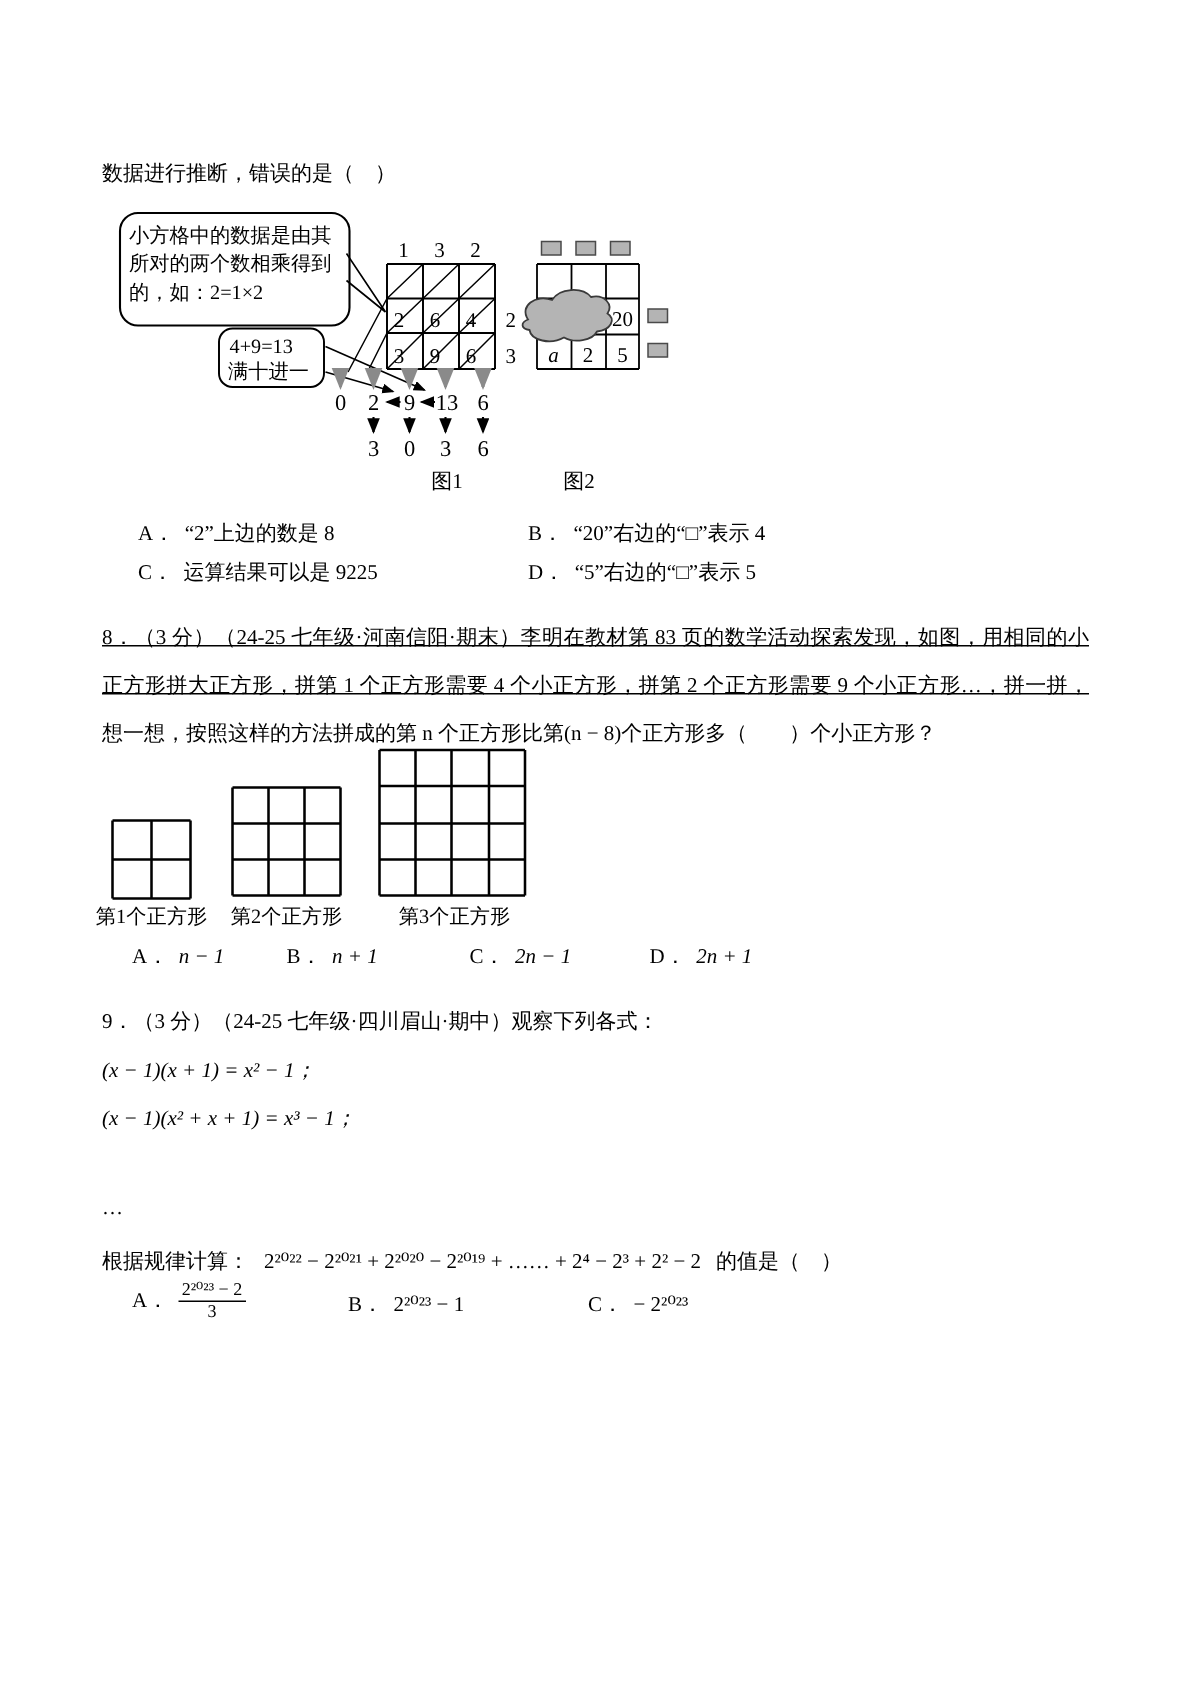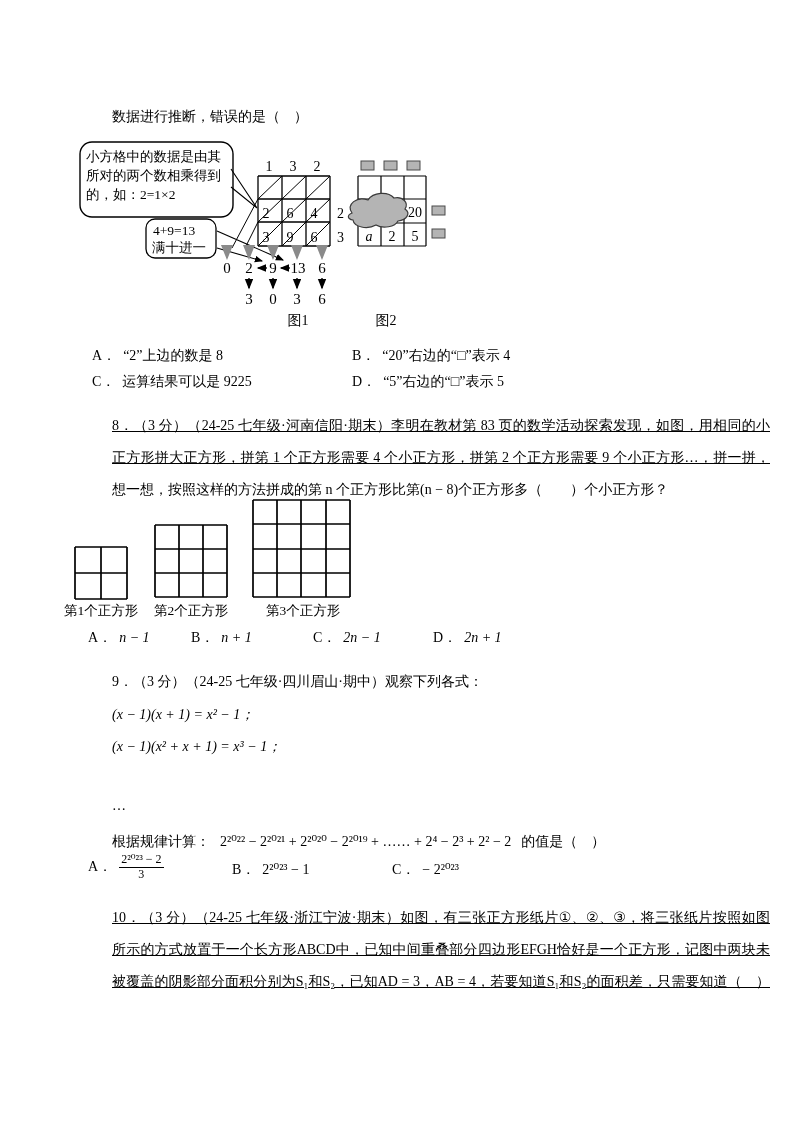--- a/index.html
+++ b/index.html
@@ -1,20 +1,20 @@
 <!DOCTYPE html>
 <html><head>
 <meta charset="utf-8">
 <style>
   html,body{margin:0;padding:0;background:#fff;}
   .page{position:relative;width:793px;height:1122px;background:#fff;overflow:hidden;
         font-family:"Liberation Serif","DejaVu Serif","DejaVu Sans",serif;
         color:#000;font-size:14px;}
   .abs{position:absolute;}
-  .blk{left:68px;width:658px;margin-left:44px;}
+  .blk{left:68px;width:658px;}
   .tline{height:32px;line-height:32px;}
   .jline{text-align:justify;text-align-last:justify;text-decoration:underline;}
   .math{font-family:Liberation Serif, serif;font-style:italic;}
   .opt{white-space:nowrap;}
   .olabel{margin-right:7px;}
   .optA{display:inline-flex;align-items:center;}
   .frac{display:inline-flex;flex-direction:column;align-items:center;
         font-size:12px;line-height:1.15;vertical-align:middle;}
   .frac .num{border-bottom:1px solid #000;padding:0 2px;}
   .rule-expr{margin:0 10px;}
@@ -194,19 +194,14 @@
       <span class="den">3</span>
     </span>
   </span>
   <span class="abs opt" style="left:232px;top:861px;">
     <span class="olabel">B．</span><span>2²⁰²³ − 1</span>
   </span>
   <span class="abs opt" style="left:392px;top:861px;">
     <span class="olabel">C．</span><span>− 2²⁰²³</span>
   </span>
 
-  <div class="abs blk" style="top:902px;">
-    <div class="tline jline">10．（3 分）（24-25 七年级·浙江宁波·期末）如图，有三张正方形纸片①、②、③，将三张纸片按照如图</div>
-    <div class="tline jline">所示的方式放置于一个长方形ABCD中，已知中间重叠部分四边形EFGH恰好是一个正方形，记图中两块未</div>
-    <div class="tline jline">被覆盖的阴影部分面积分别为S₁和S₂，已知AD = 3，AB = 4，若要知道S₁和S₂的面积差，只需要知道（　）</div>
-  </div>
 
 </div>
 
 </body></html>

